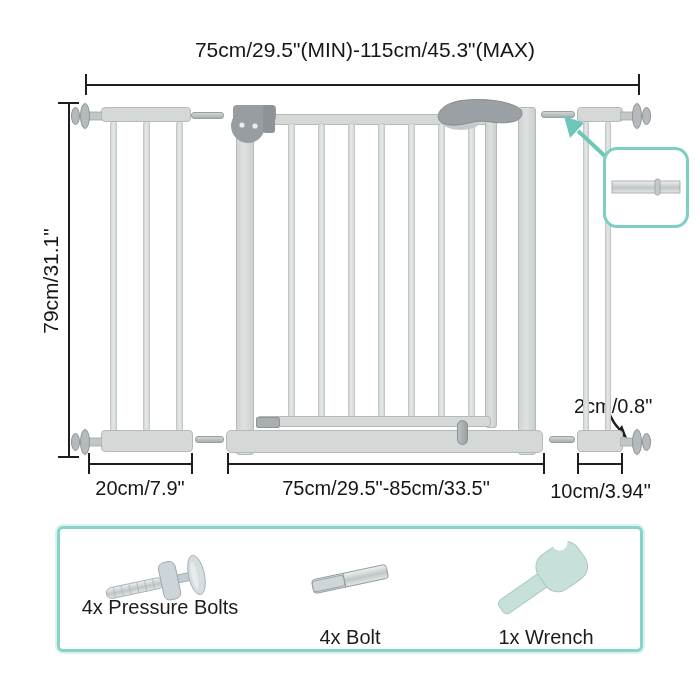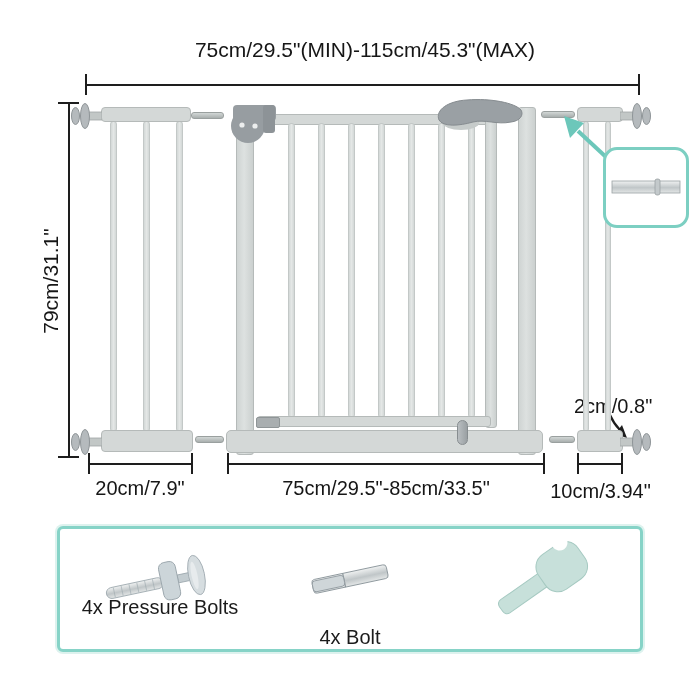--- a/index.html
+++ b/index.html
@@ -171,14 +171,15 @@
   </svg>
   <div class="part-label" style="left:280px;top:626px;width:140px;">4x Bolt</div>
 
   <svg class="abs" style="left:490px;top:530px;" width="115" height="90" viewBox="0 0 115 90">
     <g transform="translate(57,47) rotate(-35)">
       <rect x="-56" y="-8" width="58" height="16" rx="5" fill="#c7e0da" stroke="#a5c9c1" stroke-width="1"></rect>
       <rect x="-6" y="-21" width="48" height="42" rx="15" fill="#c7e0da" stroke="#a5c9c1" stroke-width="1"></rect>
       <circle cx="30" cy="-21" r="8" fill="#ffffff"></circle>
     </g>
   </svg>
+  <div class="part-label" style="left:470px;top:626px;width:152px;">1x Wrench</div>
 
 </div>
 
 </body></html>

